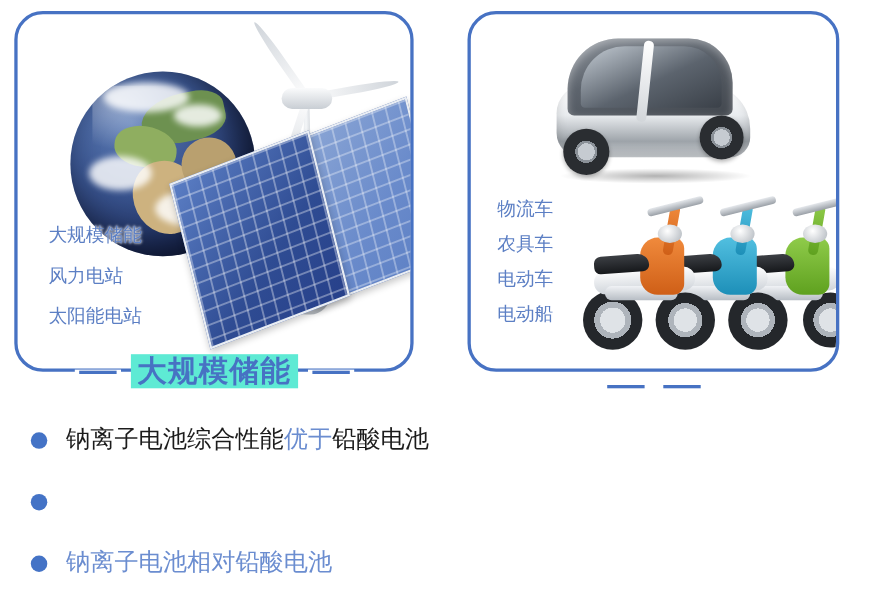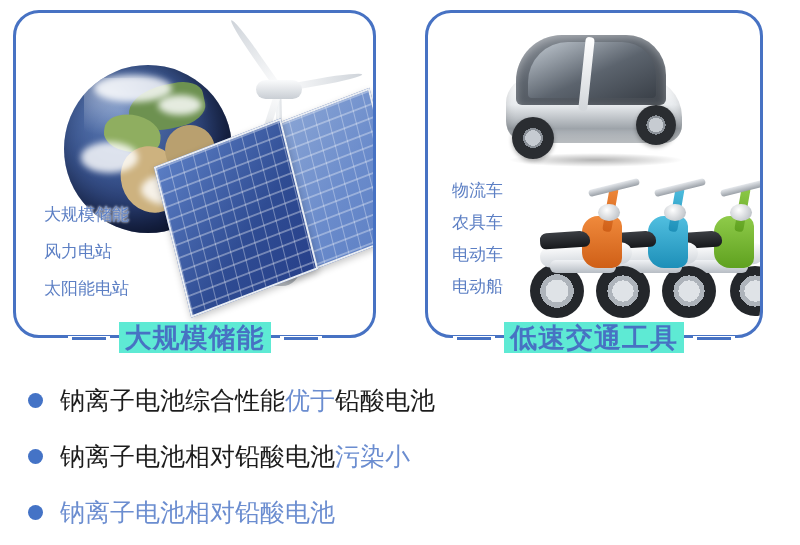--- a/index.html
+++ b/index.html
@@ -267,21 +267,21 @@
     padding-left: 28px;
   }
   .bullet-dot {
     width: 15px; height: 15px;
     border-radius: 50%;
     background: #4473c6;
     flex: 0 0 auto;
     margin-right: 17px;
   }
   .bullet-text {
-    font-size: 25px;
+    font-size: 22px;
     color: #1c1c1c;
     line-height: 1;
     white-space: nowrap;
   }
   .bullet-text .hl { color: #6b8dd0; }
   .bullet-text.all-blue { color: #6b8dd0; }
 </style>
 </head>
 <body>
 
@@ -380,39 +380,35 @@
       <div class="feature-list right">
         <div class="feature-item">物流车</div>
         <div class="feature-item">农具车</div>
         <div class="feature-item">电动车</div>
         <div class="feature-item">电动船</div>
       </div>
     </div>
 
     <div class="card-caption">
       <span class="dash"></span>
-      <span class="cap-text">低速交通工具</span>
       <span class="dash"></span>
     </div>
   </div>
 
   <div class="bullets">
 
     <div class="bullet-row">
       <span class="bullet-dot"></span>
       <span class="bullet-text">
         <span>钠离子电池综合性能</span><span class="hl">优于</span><span>铅酸电池</span>
       </span>
     </div>
 
     <div class="bullet-row">
       <span class="bullet-dot"></span>
-      <span class="bullet-text">
-        <span>钠离子电池相对铅酸电池</span><span class="hl">污染小</span>
-      </span>
     </div>
 
     <div class="bullet-row">
       <span class="bullet-dot"></span>
       <span class="bullet-text all-blue">
         <span>钠离子电池相对铅酸电池</span>
       </span>
     </div>
 
   </div>

